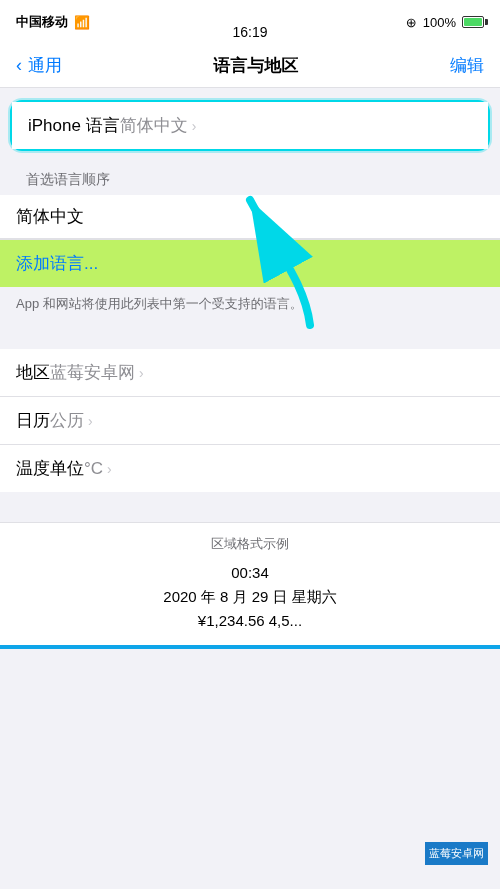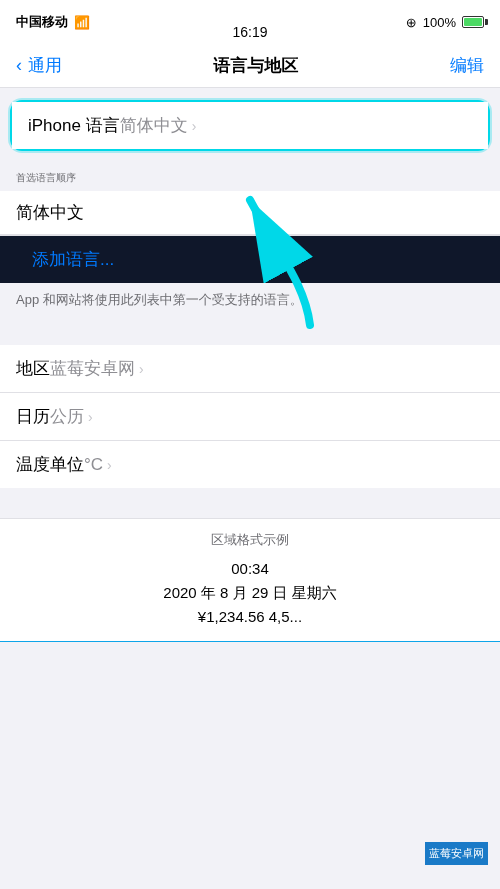--- a/index.html
+++ b/index.html
@@ -99,24 +99,25 @@
       font-weight: 600;
       color: #000;
     }
     .nav-edit {
       color: #007aff;
       font-size: 17px;
       cursor: pointer;
     }
 
     .section-header {
-      font-size: 10px;
+      font-size: 14px;
       color: #6d6d72;
       padding: 0 16px 6px 16px;
       text-transform: none;
+      margin-left: 10px;
     }
 
     .card {
       background: #fff;
       margin: 0;
     }
 
     
     .iphone-lang-card {
       background: #fff;
@@ -173,22 +174,22 @@
       font-size: 17px;
       color: #000;
     }
     .lang-sub {
       font-size: 12px;
       color: #8e8e93;
       margin-top: 1px;
     }
 
     .add-lang {
-      padding: 12px 32px;
-      background: #0f172a;
+      padding: 12px 16px;
+      background: #bef264;
       color: #007aff;
       font-size: 17px;
       cursor: pointer;
       border-top: 1px solid #e0e0e5;
     }
 
     .section-footer {
       font-size: 13px;
       color: #6d6d72;
       padding: 8px 16px 6px 16px;
@@ -197,21 +198,21 @@
     
     .region-section {
       margin-top: 30px;
     }
 
     
     .format-example {
       margin-top: 30px;
       background: #fff;
       border-top: 1px solid #e0e0e5;
-      border-bottom: 1px solid #0ea5e9;
+      border-bottom: 4px solid #0ea5e9;
       padding: 12px 0 12px 0;
       text-align: center;
     }
     .format-title {
       font-size: 13px;
       color: #6d6d72;
       margin-bottom: 8px;
     }
     .format-data {
       font-size: 15px;

